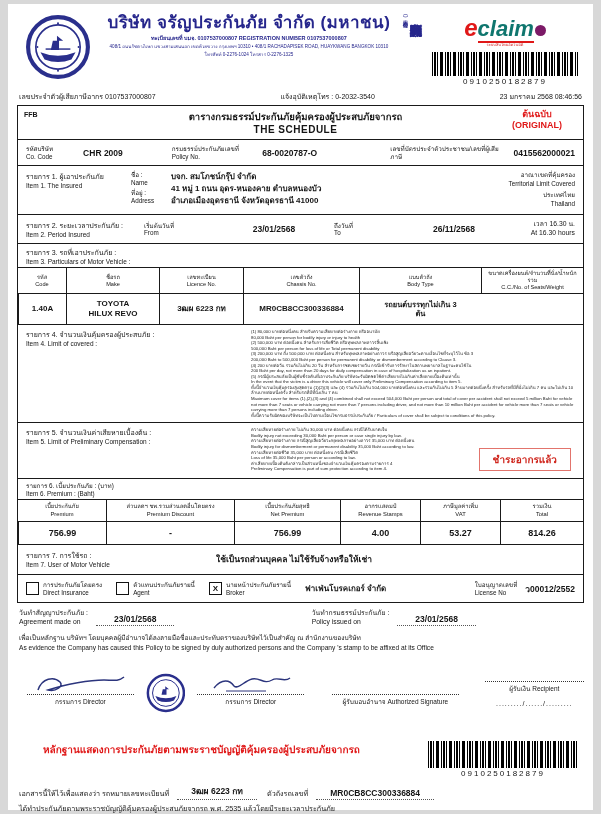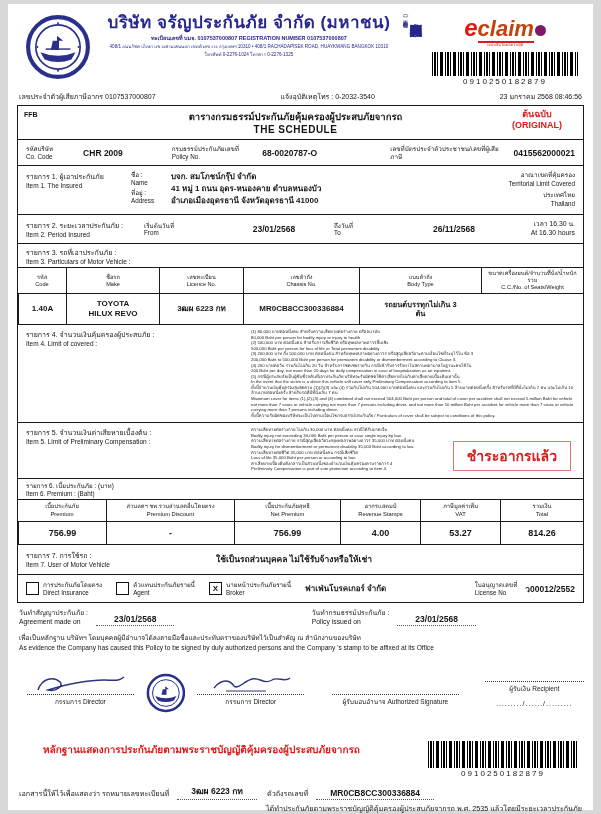--- a/index.html
+++ b/index.html
@@ -13,21 +13,21 @@
   .cname-th { font-size:17px; font-weight:bold; letter-spacing:.5px; line-height:1.05; }
   .cname-en { font-size:13px; font-weight:bold; letter-spacing:.3px; line-height:1.15; }
   .reg-line { font-size:5.5px; font-weight:bold; margin-top:2px; }
   .addr-line { font-size:4.6px; margin-top:1px; }
   .cn-wrap { display:flex; color:#26268c; margin:4px 4px 0 2px; height:72px; }
   .cn-small { writing-mode:vertical-rl; font-size:5.5px; line-height:1.1; }
   .cn-large { writing-mode:vertical-rl; font-size:12.5px; font-weight:bold; line-height:1.05; }
   .head-right { width:158px; flex:0 0 158px; text-align:center; padding-top:6px; }
   .eclaim { font-style:italic; font-weight:bold; font-size:22px; line-height:1; position:relative; display:inline-block; }
   .ec-e { color:#e01818; font-size:24px; }
-  .ec-word { color:#c2410c; border-bottom:2.5px solid #e01818;font-style:italic; }
+  .ec-word { color:#0f766e; border-bottom:2.5px solid #e01818;font-style:italic; }
   .ec-ball { display:inline-block; width:11px; height:11px; border-radius:50%; background:#7c1a67; vertical-align:middle; margin-left:1px; }
   .ec-sub { font-size:4px; color:#d02020; margin-top:1px; }
   .barcode { height:24px; margin:4px 6px 0; background:repeating-linear-gradient(90deg,#000 0,#000 1px,#fff 1px,#fff 2px,#000 2px,#000 4px,#fff 4px,#fff 5px,#000 5px,#000 6px,#fff 6px,#fff 8px,#000 8px,#000 11px,#fff 11px,#fff 13px); }
   .bc-num { font-size:8px; letter-spacing:2px; margin-top:1px; }
 
   .info-row { display:flex; justify-content:space-between; font-size:7px; margin:5px 2px 3px; }
 
   
   .main-box { border:1.6px solid #1a1a1a; }
   .bx-row { border-bottom:1.2px solid #1a1a1a; position:relative; }
@@ -63,21 +63,21 @@
   .veh-label { padding:3px 8px 2px; }
   .vtable { display:grid; grid-template-columns:48px 93px 84px 116px 122px 1fr; border-top:1.2px solid #1a1a1a; }
   .vcell { border-left:1.1px solid #1a1a1a; text-align:center; padding:2px 2px; }
   .vcell:first-child { border-left:none; }
   .vhead { font-size:5.6px; line-height:1.25; border-bottom:1.1px solid #1a1a1a; display:flex; flex-direction:column; justify-content:center; }
   .vval { font-weight:bold; font-size:8px; line-height:1.25; white-space:pre-line; display:flex; flex-direction:column; justify-content:center; min-height:30px; }
 
   .limit-row { display:flex; padding:4px 8px 4px; }
   .limit-label { width:225px; }
   .fine { flex:1; font-size:4.3px; line-height:1.3; white-space:pre-line; color:#222; }
-  .stamp-box { position:absolute; right:12px; bottom:7px; border:1px solid #e2746c; color:#cf241b; font-weight:bold; font-size:14px; padding:3px 13px; background:#fff; }
+  .stamp-box { position:absolute; right:12px; bottom:7px; border:1px solid #e2746c; color:#cf241b; font-weight:bold; font-size:10px; padding:3px 13px; background:#fff; }
 
   .prem-label { padding:3px 8px 1px; font-size:6.3px; line-height:1.25; }
   .ptable { display:grid; grid-template-columns:88px 128px 106px 80px 80px 1fr; border-top:1.1px solid #1a1a1a; }
   .pcell { border-left:1.1px solid #1a1a1a; text-align:center; }
   .pcell:first-child { border-left:none; }
   .phead { font-size:5.8px; line-height:1.3; padding:3px 2px; border-bottom:1.1px solid #1a1a1a; display:flex; flex-direction:column; justify-content:center; }
   .pval { font-weight:bold; font-size:9px; padding:6px 0; }
 
   .use-row { display:flex; align-items:center; padding:5px 8px 6px; }
   .use-label { width:130px; }
@@ -108,21 +108,21 @@
   .date-dots { font-size:7px; letter-spacing:1px; text-align:center; margin-top:6px; }
 
   .notice-wrap { display:flex; margin-top:34px; align-items:flex-start; }
   .notice-text { color:#e01818; font-weight:bold; font-size:10px; line-height:1.75; padding-left:26px; flex:1; }
   .notice-bc { width:150px; text-align:center; margin-right:6px; }
   .notice-bc .barcode { height:27px; margin:0; }
 
   .cert { margin:6px 2px 0; font-size:7.2px; }
   .cert-line { display:flex; align-items:flex-end; margin-top:4px; }
   .cert-line .dotted-val { padding:0 14px 1px; }
-  .cert-plain { line-height:1.6;text-align:right; }
+  .cert-plain { line-height:1.6; }
   [data-interactable] {}
 </style>
 </head>
 <body>
 
 <div class="page" data-interactable="false">
 
   <div class="header" data-interactable="false">
     <svg class="seal-lg" viewBox="0 0 64 64" data-interactable="false">
       <circle cx="32" cy="32" r="29" fill="#ffffff" stroke="#2a2f8c" stroke-width="4"></circle>

